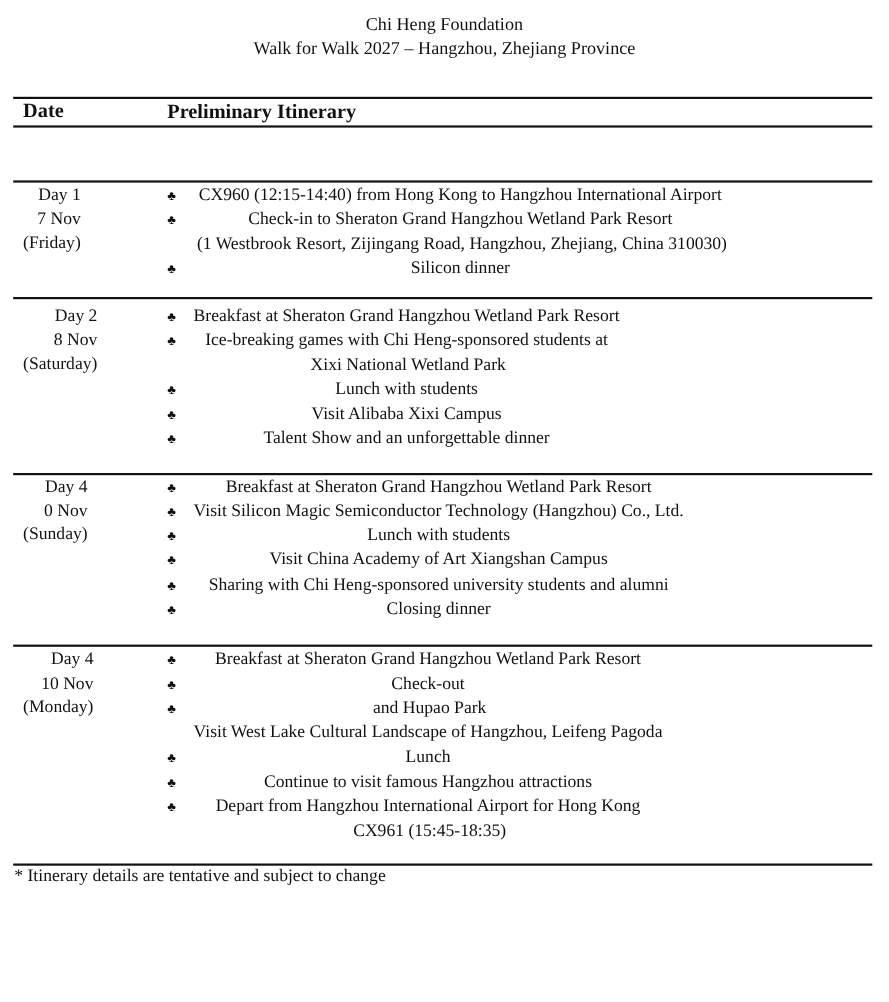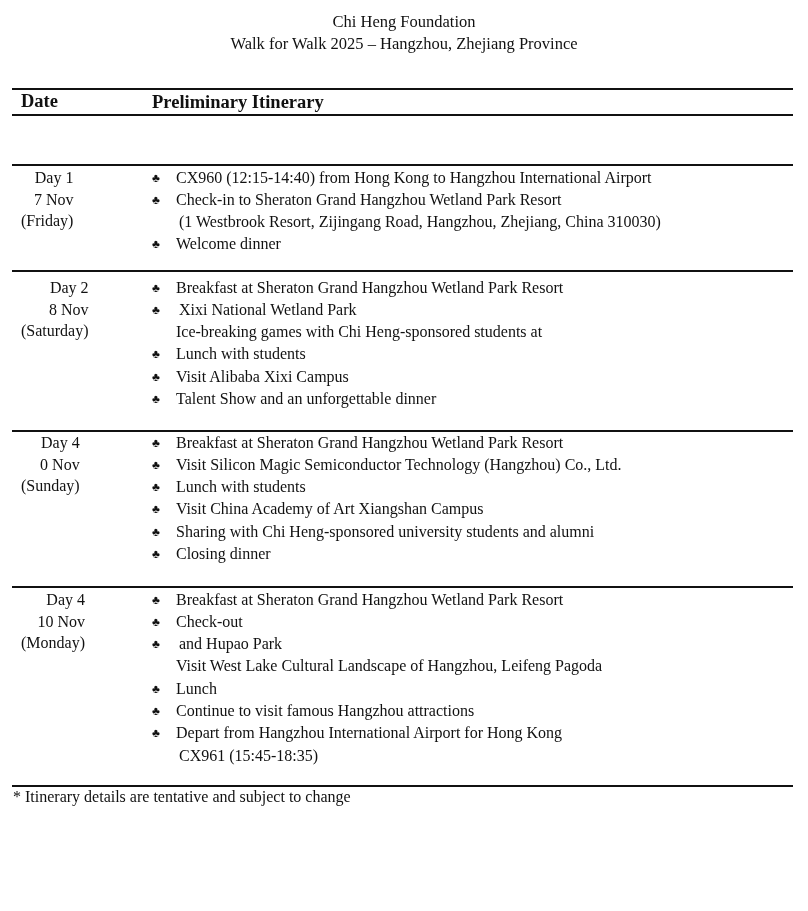--- a/index.html
+++ b/index.html
@@ -4,32 +4,32 @@
 <style>
   html, body { margin: 0; padding: 0; background: #ffffff; }
   body {
     width: 808px; height: 911px; position: relative; overflow: hidden;
     font-family: "Liberation Serif", "DejaVu Serif", serif;
     color: #111111;
   }
   .title-block { position: absolute; top: 11px; left: 0; width: 808px; text-align: center; font-size: 16.5px; line-height: 21.5px; }
   .hline { position: absolute; left: 12px; width: 781px; height: 1.5px; background: #111; }
   .cell-date { position: absolute; left: 21px; font-size: 16px; line-height: 21.5px; text-align: right; }
-  .cell-items { position: absolute; left: 152px; font-size: 16px; line-height: 22.3px; }
+  .cell-items { position: absolute; left: 152px; font-size: 16px; line-height: 22.3px; text-align: center; }
   .hdr { font-weight: bold; font-size: 18.5px; }
   .item { position: relative; padding-left: 24px; white-space: nowrap; }
   .club { position: absolute; left: 0; top: 0; font-size: 12px; }
   .footnote { position: absolute; left: 13px; top: 786px; font-size: 16px; line-height: 21px; }
 </style>
 </head>
 <body>
 
 <div class="title-block">
   <div>Chi Heng Foundation</div>
-  <div>Walk for Walk 2025 – Hangzhou, Zhejiang Province</div>
+  <div>Walk for Walk 2027 – Hangzhou, Zhejiang Province</div>
 </div>
 
 <div class="hline" style="top:88px"></div>
 <div class="cell-date hdr" style="top:91px">Date</div>
 <div class="cell-items hdr" style="top:91px; left:152px">Preliminary Itinerary</div>
 <div class="hline" style="top:114px"></div>
 <div class="hline" style="top:164px"></div>
 
 <div id="rows">
     <div class="cell-date" style="top: 167px;">
@@ -42,38 +42,38 @@
         <span class="club">♣</span>
         <div>CX960 (12:15-14:40) from Hong Kong to Hangzhou International Airport</div>
       </div>
       <div class="item">
         <span class="club">♣</span>
         <div>Check-in to Sheraton Grand Hangzhou Wetland Park Resort</div>
         <div style="padding-left: 3px;">(1 Westbrook Resort, Zijingang Road, Hangzhou, Zhejiang, China 310030)</div>
       </div>
       <div class="item">
         <span class="club">♣</span>
-        <div>Welcome dinner</div>
+        <div>Silicon dinner</div>
       </div>
     </div>
     <div class="hline" style="top: 270px;"></div>
     <div class="cell-date" style="top: 277px;">
       <div>Day 2</div>
       <div>8 Nov</div>
       <div>(Saturday)</div>
     </div>
     <div class="cell-items" style="top: 276.5px;">
       <div class="item">
         <span class="club">♣</span>
         <div>Breakfast at Sheraton Grand Hangzhou Wetland Park Resort</div>
       </div>
       <div class="item">
         <span class="club">♣</span>
+        <div>Ice-breaking games with Chi Heng-sponsored students at</div>
         <div style="padding-left: 3px;">Xixi National Wetland Park</div>
-        <div>Ice-breaking games with Chi Heng-sponsored students at</div>
       </div>
       <div class="item">
         <span class="club">♣</span>
         <div>Lunch with students</div>
       </div>
       <div class="item">
         <span class="club">♣</span>
         <div>Visit Alibaba Xixi Campus</div>
       </div>
       <div class="item">

